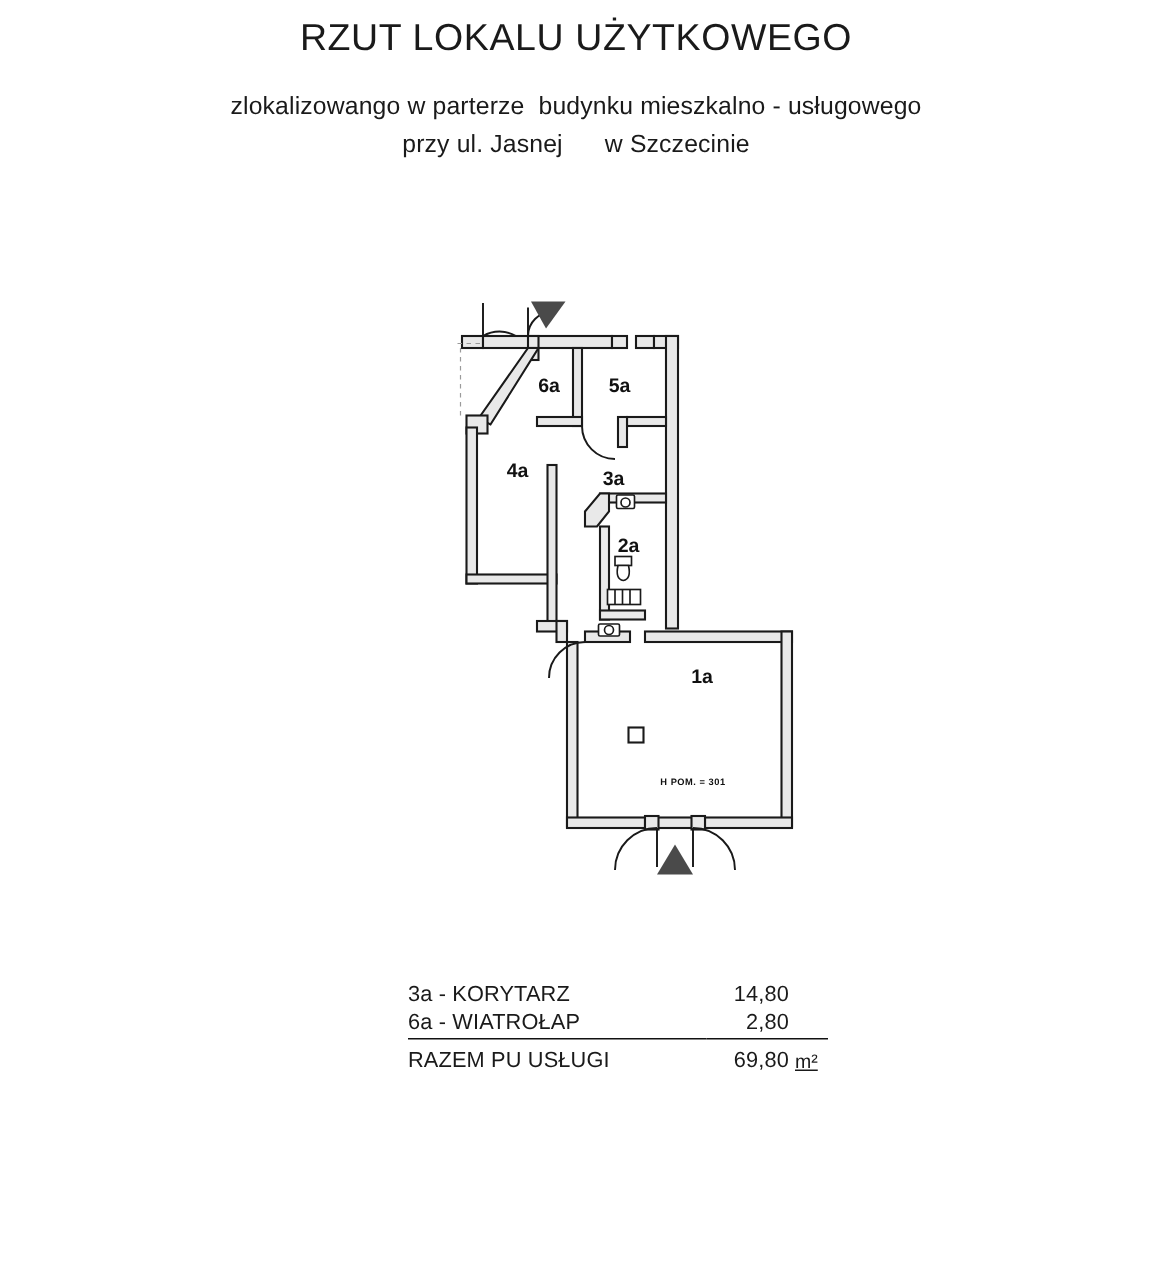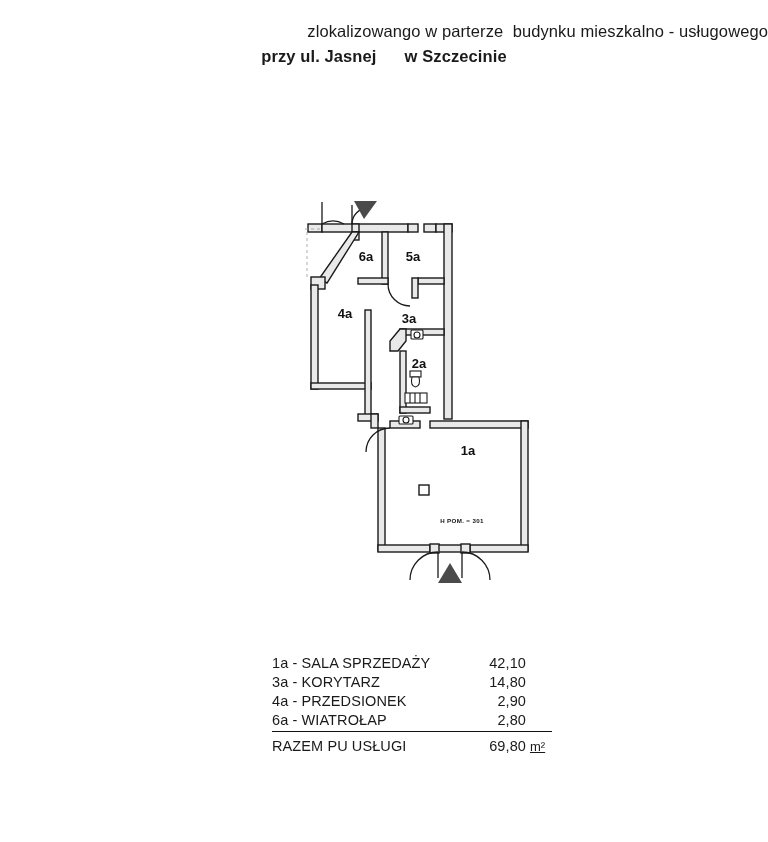--- a/index.html
+++ b/index.html
@@ -30,28 +30,26 @@
     font-size: 25px;
     font-weight: 400;
     letter-spacing: 0.4px;
     line-height: 1.1;
   }
   .subtitle-line1 {
     margin-top: 22px;
     font-size: 16.5px;
     letter-spacing: 0.1px;
     white-space: pre;
-    text-align: right;
   }
   .subtitle-line2 {
     margin-top: 6px;
     font-size: 16.5px;
     letter-spacing: 0.1px;
     white-space: pre;
-    font-weight: bold;
   }
 
   
   .plan-wrap {
     position: absolute;
     left: 0;
     top: 185px;
     width: 768px;
     height: 420px;
   }
@@ -108,20 +106,21 @@
     padding-left: 4px;
     width: 22px;
     font-size: 13px;
     text-decoration: underline;
   }
 </style>
 </head>
 <body>
 
 <div class="header">
+  <h1 class="doc-title">RZUT LOKALU UŻYTKOWEGO</h1>
   <div class="subtitle-line1">zlokalizowango w parterze  budynku mieszkalno - usługowego</div>
   <div class="subtitle-line2">przy ul. Jasnej      w Szczecinie</div>
 </div>
 
 <div class="plan-wrap">
 <svg class="plan-svg" width="768" height="420" viewBox="0 0 768 420">
 
   <g fill="#e9e9e9" stroke="#1a1a1a" stroke-width="1.4" stroke-linejoin="miter">
 
     <rect x="308" y="39" width="14" height="8"></rect>
@@ -241,32 +240,22 @@
 
   <text class="height-note" x="462" y="338" text-anchor="middle">H POM. = 301</text>
 
 </svg>
 </div>
 
 <div class="legend">
   <table>
     <tbody>
       <tr>
-        <td class="code">1a - SALA SPRZEDAŻY</td>
-        <td class="area">42,10</td>
-        <td class="unit"></td>
-      </tr>
-      <tr>
         <td class="code">3a - KORYTARZ</td>
         <td class="area">14,80</td>
-        <td class="unit"></td>
-      </tr>
-      <tr>
-        <td class="code">4a - PRZEDSIONEK</td>
-        <td class="area">2,90</td>
         <td class="unit"></td>
       </tr>
       <tr>
         <td class="code">6a - WIATROŁAP</td>
         <td class="area">2,80</td>
         <td class="unit"></td>
       </tr>
       <tr class="total">
         <td class="code">RAZEM PU  USŁUGI</td>
         <td class="area">69,80</td>

